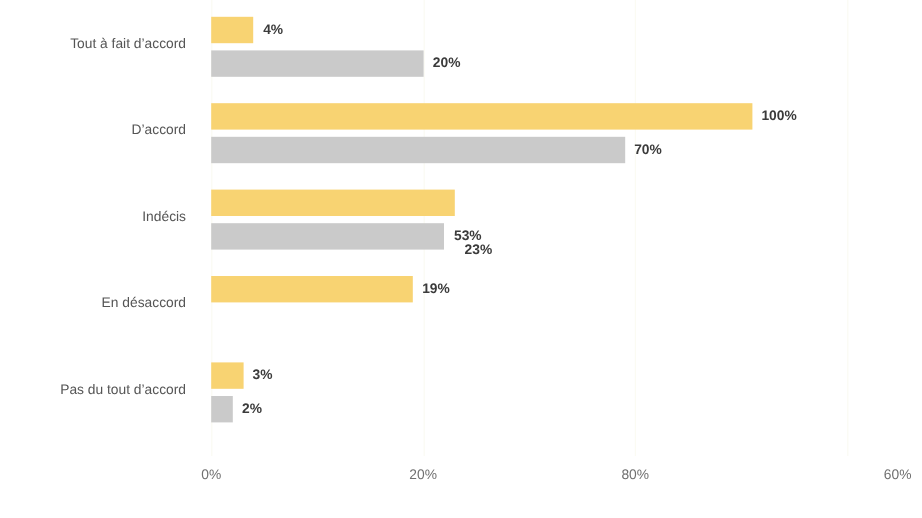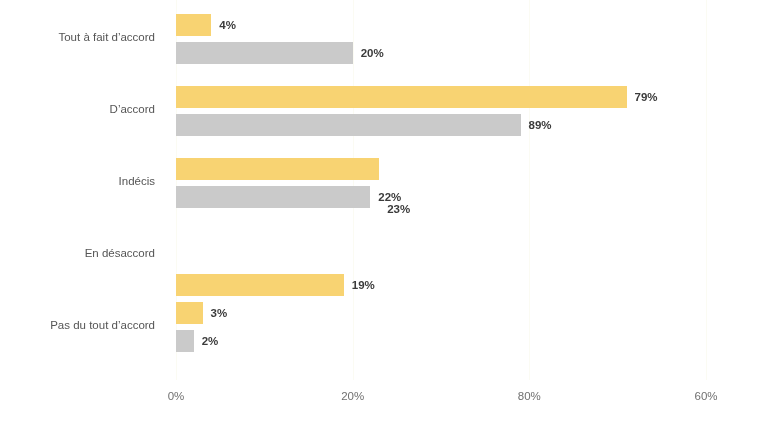--- a/index.html
+++ b/index.html
@@ -118,38 +118,38 @@
           <span class="bar-value" style="left: 43.3333px;">4%</span>
         </div>
         <div class="bar-row">
           <div class="bar series-1" style="width: 176.667px; background: rgb(202, 202, 202);"></div>
           <span class="bar-value" style="left: 184.667px;">20%</span>
         </div>
       </div>
       <div class="cat-group" style="top: 86px;">
         <div class="bar-row">
           <div class="bar series-0" style="width: 450.5px; background: rgb(248, 211, 114);"></div>
-          <span class="bar-value" style="left: 458.5px;">79%</span>
+          <span class="bar-value" style="left: 458.5px;">100%</span>
         </div>
         <div class="bar-row">
           <div class="bar series-1" style="width: 344.5px; background: rgb(202, 202, 202);"></div>
-          <span class="bar-value" style="left: 352.5px;">89%</span>
+          <span class="bar-value" style="left: 352.5px;">70%</span>
         </div>
       </div>
       <div class="cat-group" style="top: 158px;">
         <div class="bar-row">
           <div class="bar series-0" style="width: 203.167px; background: rgb(248, 211, 114);"></div>
           <span class="bar-value" style="left: 211.167px; margin-top: 40px;">23%</span>
         </div>
         <div class="bar-row">
           <div class="bar series-1" style="width: 194.333px; background: rgb(202, 202, 202);"></div>
-          <span class="bar-value" style="left: 202.333px;">22%</span>
+          <span class="bar-value" style="left: 202.333px;">53%</span>
         </div>
       </div>
-      <div class="cat-group" style="top: 230px; margin-top: 44px;">
+      <div class="cat-group" style="top: 230px;">
         <div class="bar-row">
           <div class="bar series-0" style="width: 167.833px; background: rgb(248, 211, 114);"></div>
           <span class="bar-value" style="left: 175.833px;">19%</span>
         </div>
       </div>
       <div class="cat-group" style="top: 302px;">
         <div class="bar-row">
           <div class="bar series-0" style="width: 26.5px; background: rgb(248, 211, 114);"></div>
           <span class="bar-value" style="left: 34.5px;">3%</span>
         </div>
@@ -165,16 +165,16 @@
       <div class="cat-label" style="top: 103px;">D’accord</div>
       <div class="cat-label" style="top: 175px;">Indécis</div>
       <div class="cat-label" style="top: 247px;">En désaccord</div>
       <div class="cat-label" style="top: 319px;">Pas du tout d’accord</div>
     </div>
 
   <div id="x-axis">
       <div class="x-tick-label" style="left: 176px;">0%</div>
       <div class="x-tick-label" style="left: 352.667px;">20%</div>
       <div class="x-tick-label" style="left: 529.333px;">80%</div>
-      <div class="x-tick-label" style="left: 706px;">60%</div>
+      <div class="x-tick-label" style="left: 748px;">60%</div>
     </div>
 
 </div>
 
 </body></html>

